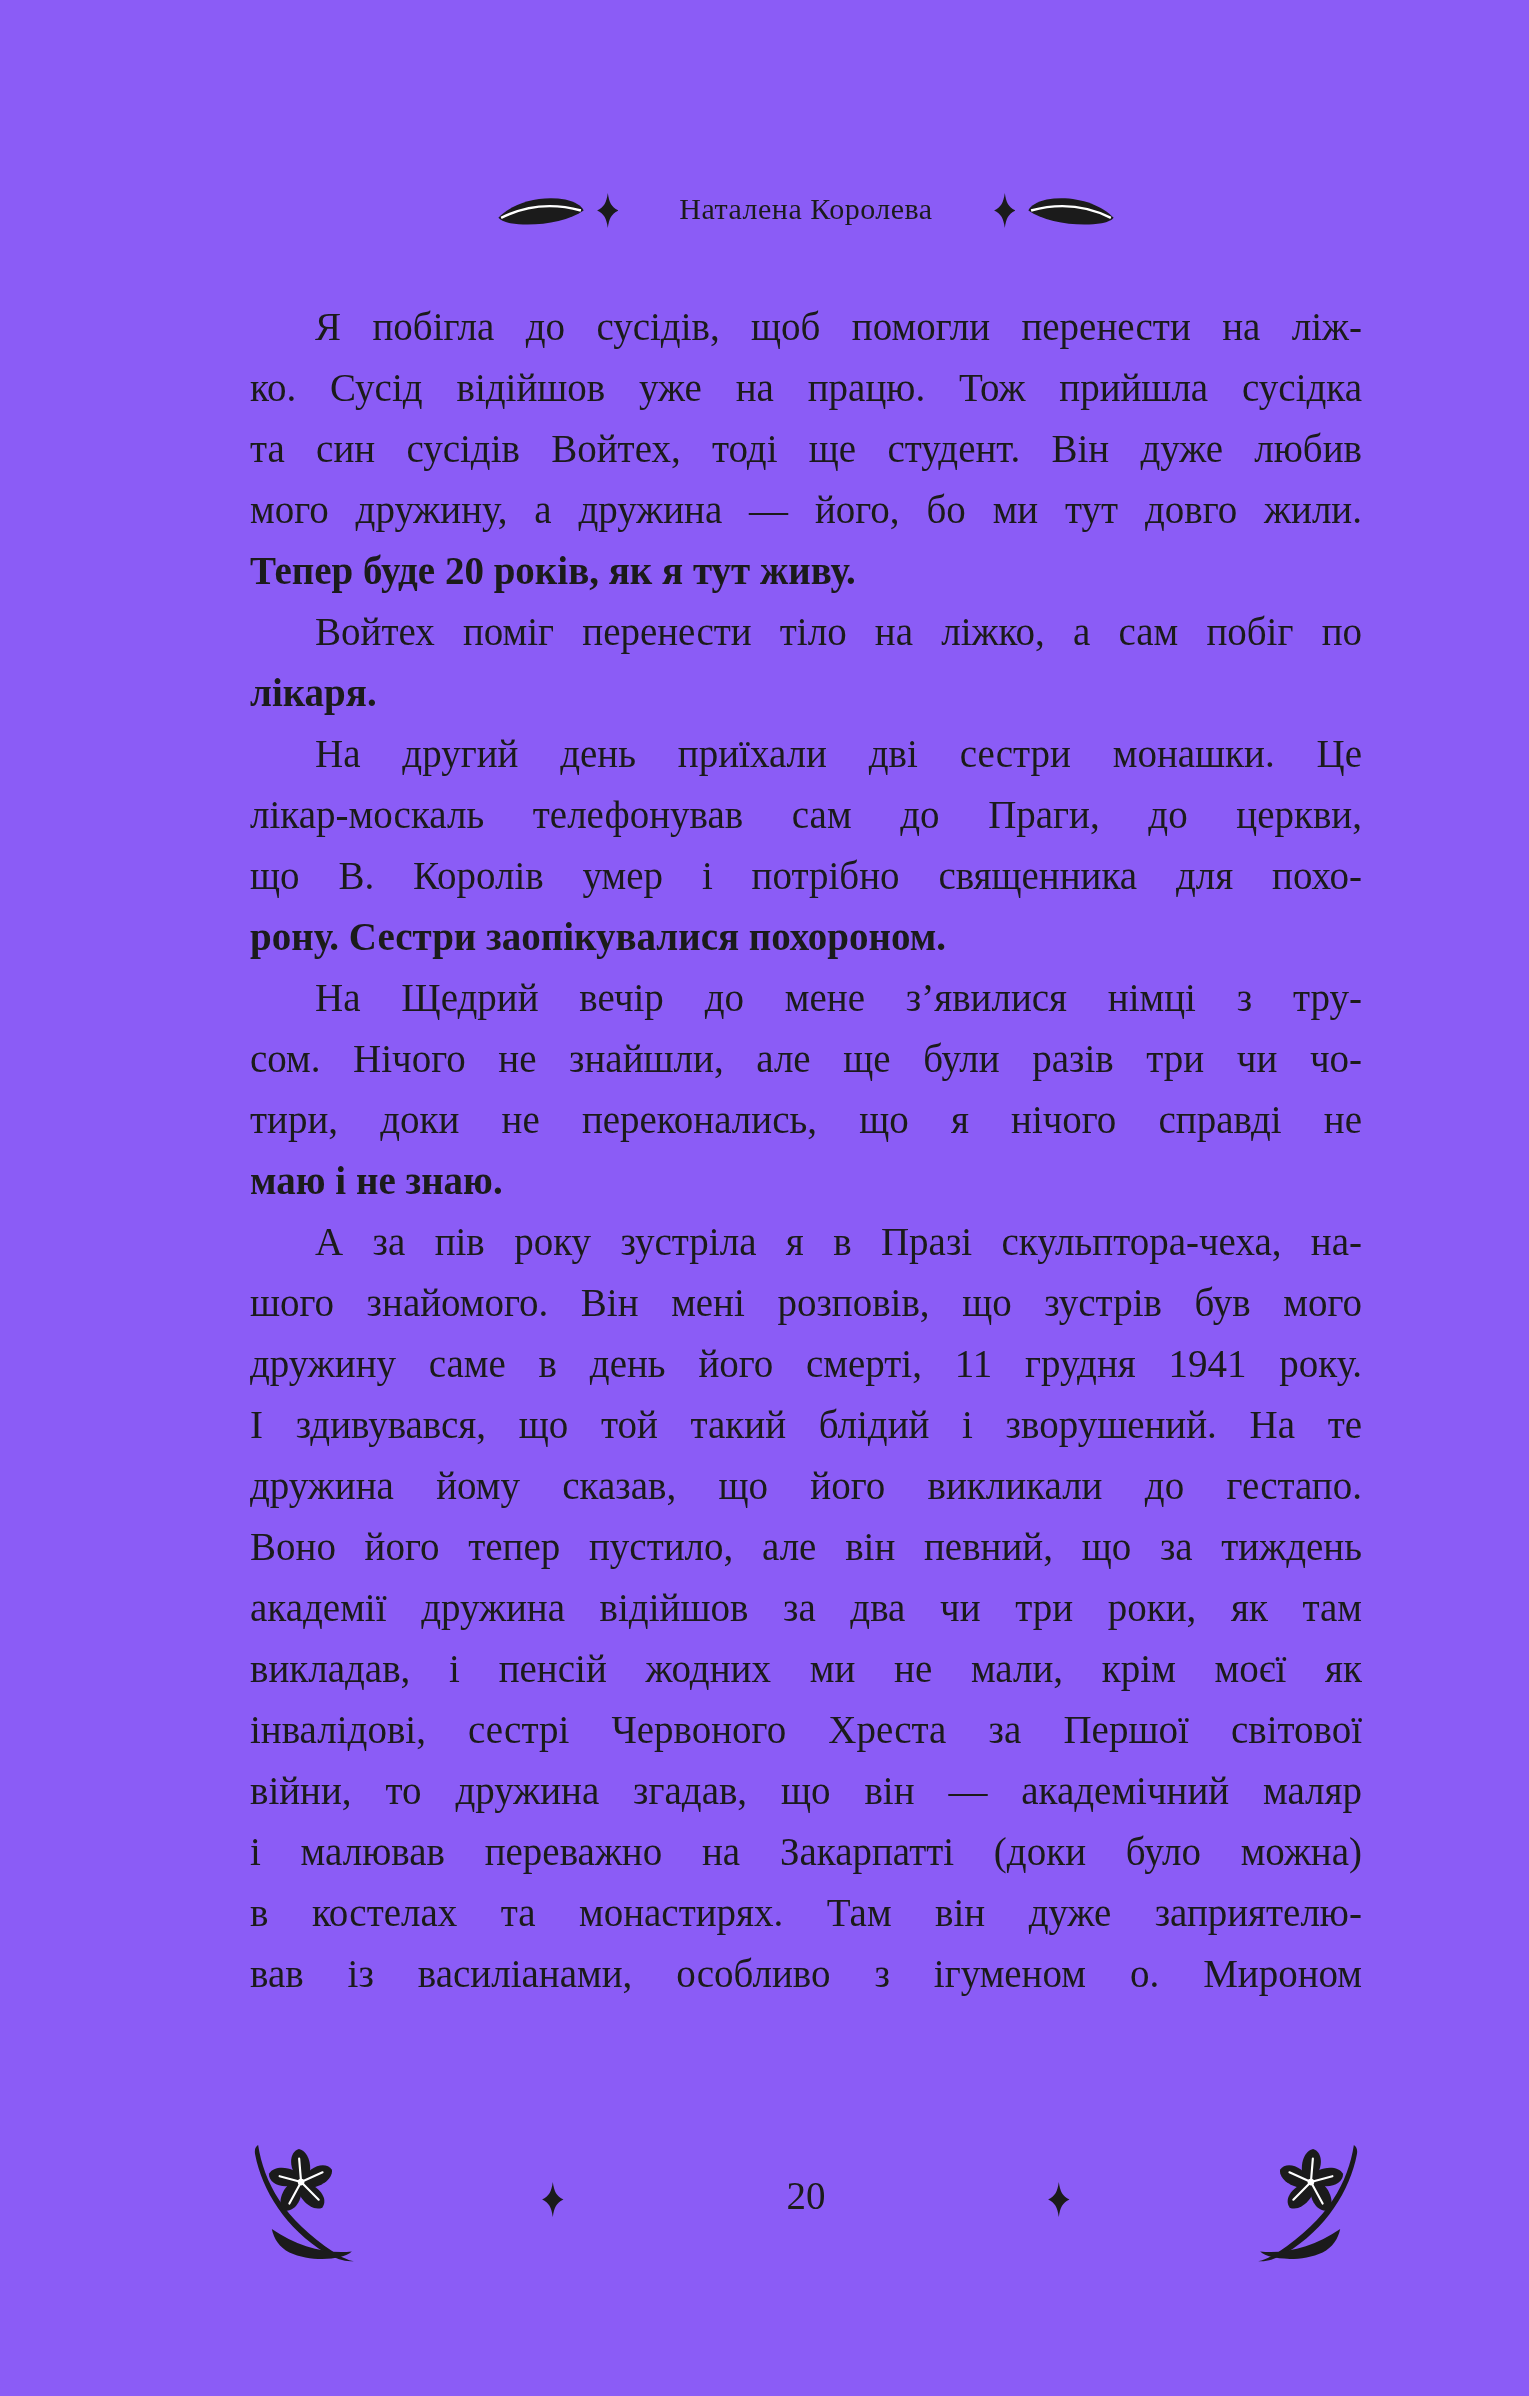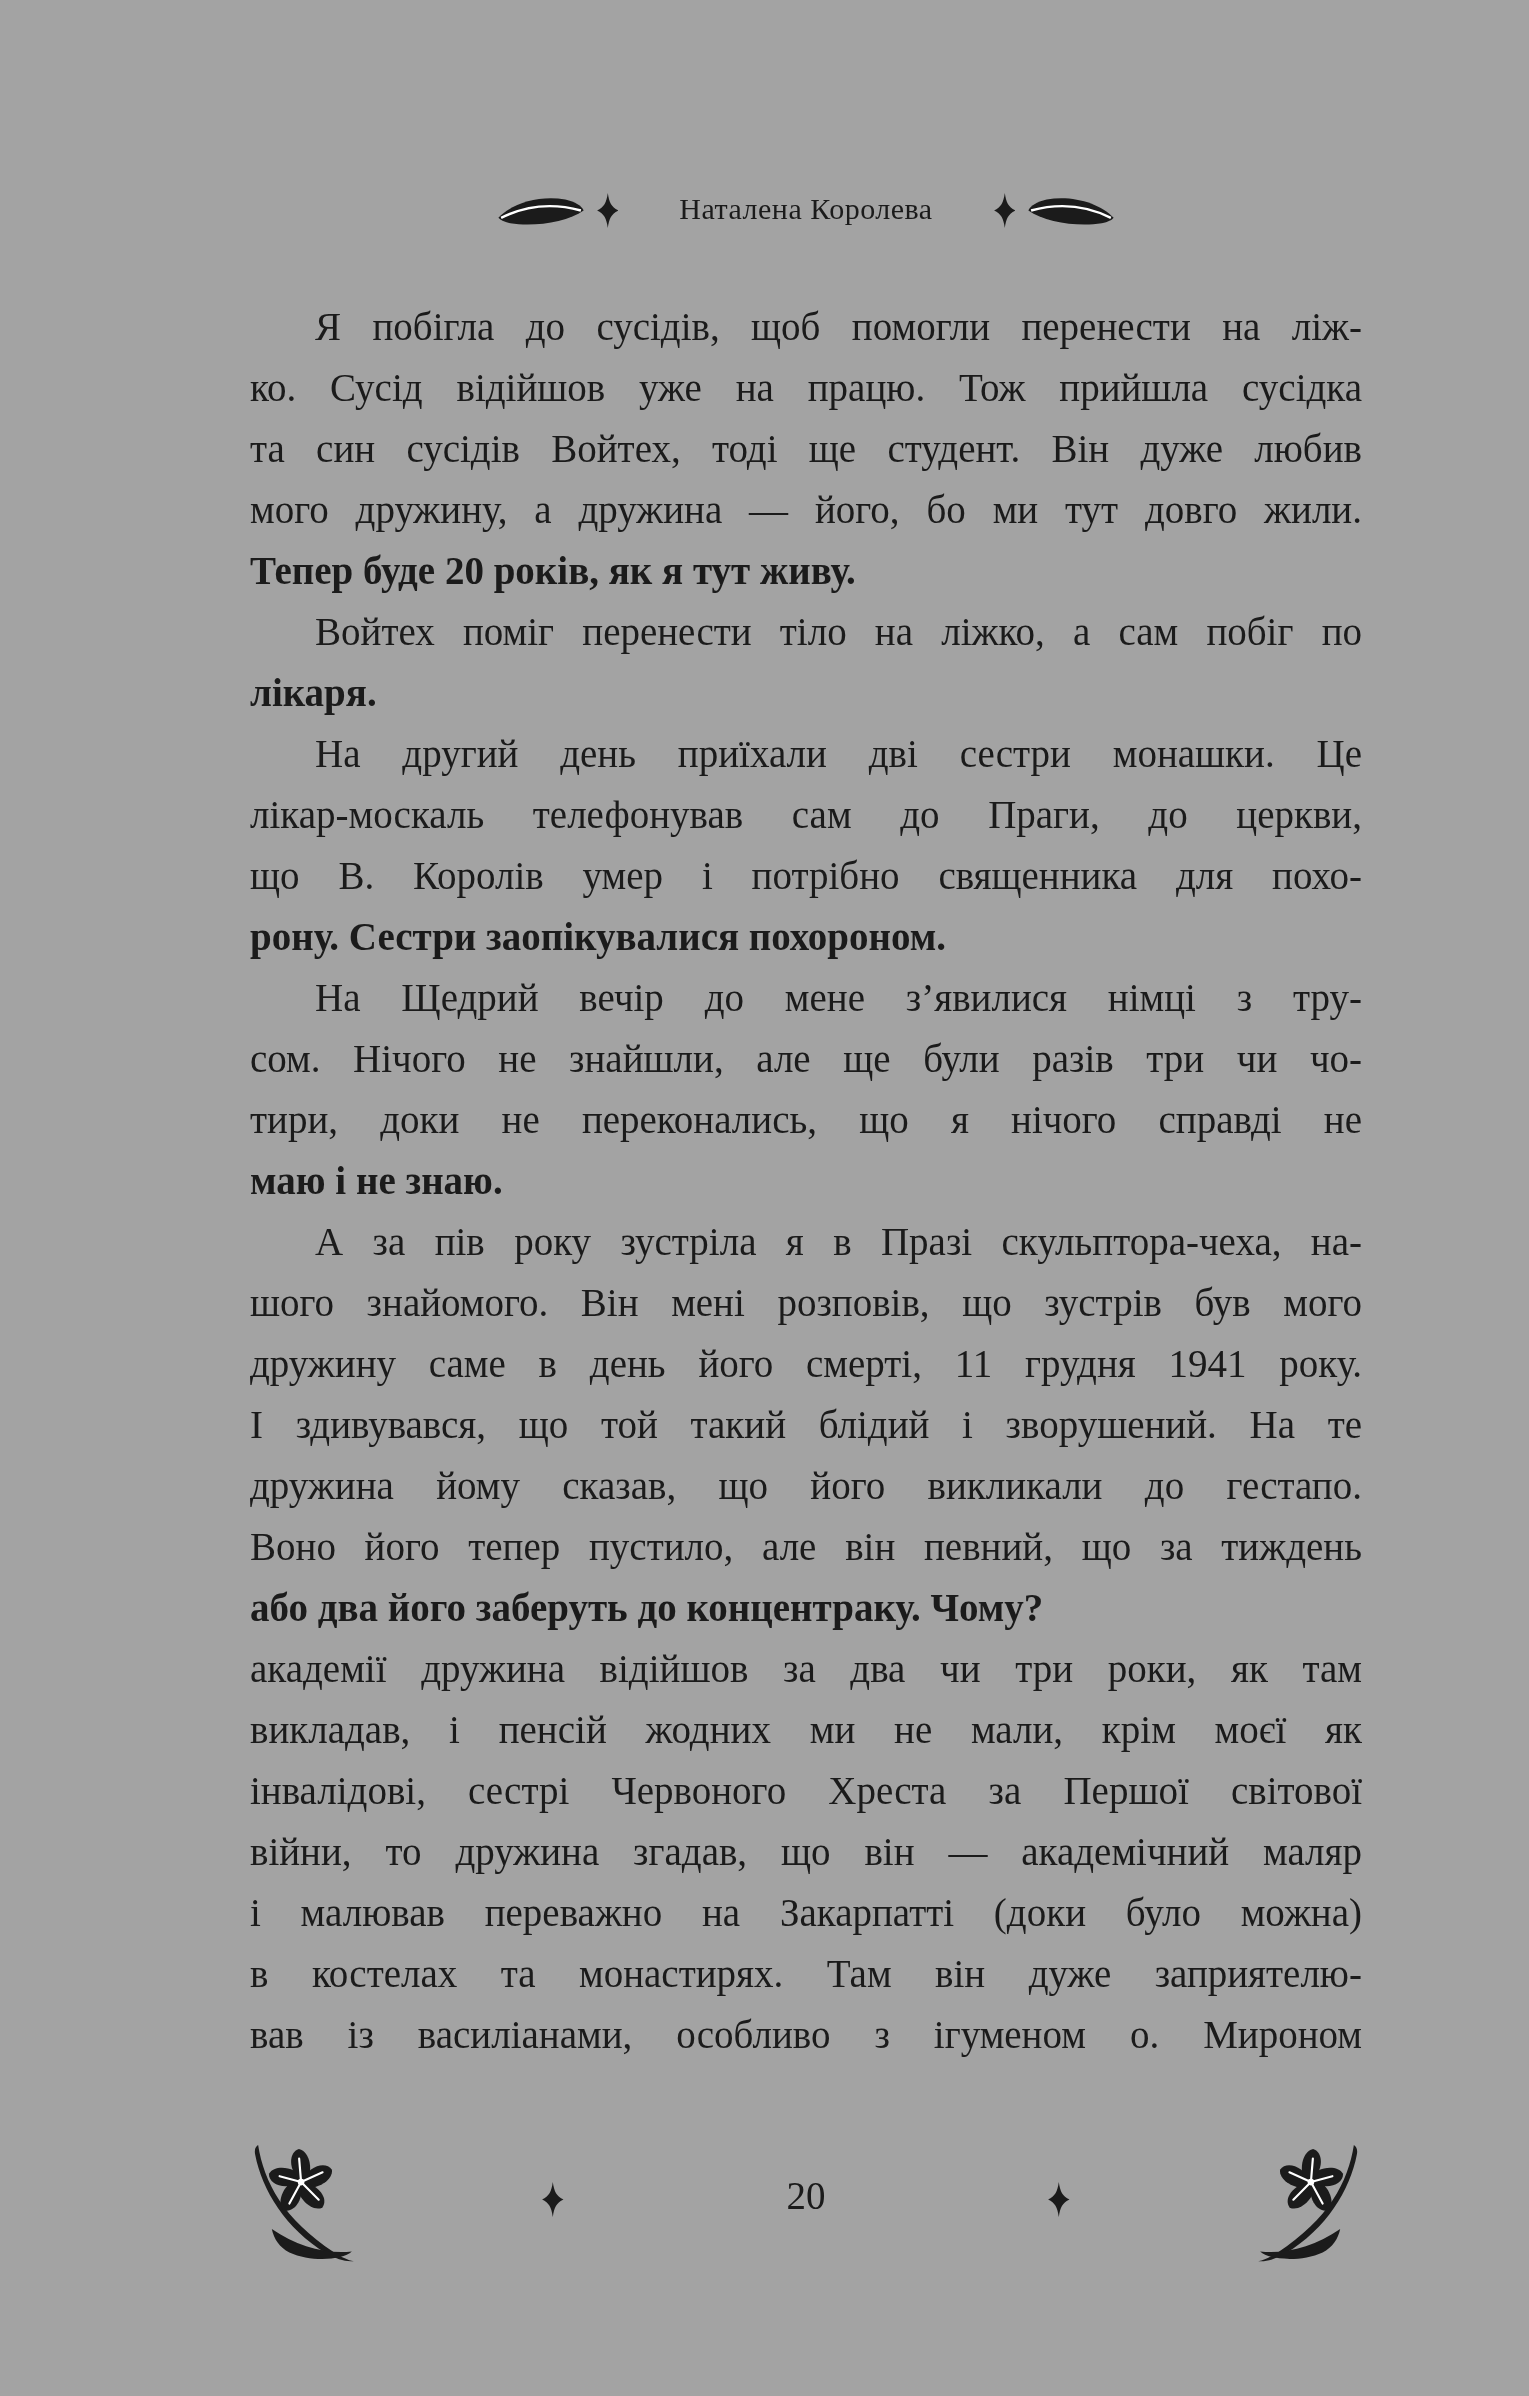--- a/index.html
+++ b/index.html
@@ -4,21 +4,21 @@
 <style>
   html, body {
     margin: 0;
     padding: 0;
     background: #ffffff;
   }
   .page {
     position: relative;
     width: 1529px;
     height: 2396px;
-    background: #a3a3a3;
+    background: #8b5cf6;
     overflow: hidden;
     font-family: "Liberation Serif", "DejaVu Serif", serif;
     color: #1b1b1b;
   }
   
   .running-head {
     position: absolute;
     left: 250px;
     width: 1112px;
     top: 178px;
@@ -156,21 +156,20 @@
         <div class="line">тири, доки не переконались, що я нічого справді не</div>
         <div class="line endline">маю і не знаю.</div>
       </div>
       <div class="paragraph">
         <div class="line first">А за пів року зустріла я в Празі скульптора-чеха, на-</div>
         <div class="line">шого знайомого. Він мені розповів, що зустрів був мого</div>
         <div class="line">дружину саме в день його смерті, 11 грудня 1941 року.</div>
         <div class="line">І здивувався, що той такий блідий і зворушений. На те</div>
         <div class="line">дружина йому сказав, що його викликали до гестапо.</div>
         <div class="line">Воно його тепер пустило, але він певний, що за тиждень</div>
-        <div class="line endline">або два його заберуть до концентраку. Чому?</div>
       </div>
       <div class="paragraph">
         <div class="line">академії дружина відійшов за два чи три роки, як там</div>
         <div class="line">викладав, і пенсій жодних ми не мали, крім моєї як</div>
         <div class="line">інвалідові, сестрі Червоного Хреста за Першої світової</div>
         <div class="line">війни, то дружина згадав, що він — академічний маляр</div>
         <div class="line">і малював переважно на Закарпатті (доки було можна)</div>
         <div class="line">в костелах та монастирях. Там він дуже заприятелю-</div>
         <div class="line">вав із василіанами, особливо з ігуменом о. Мироном</div>
       </div>

